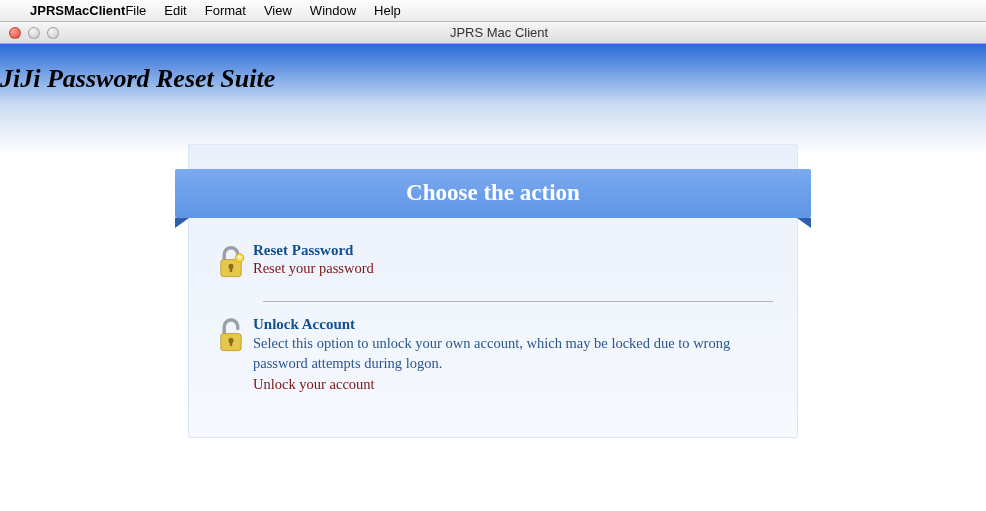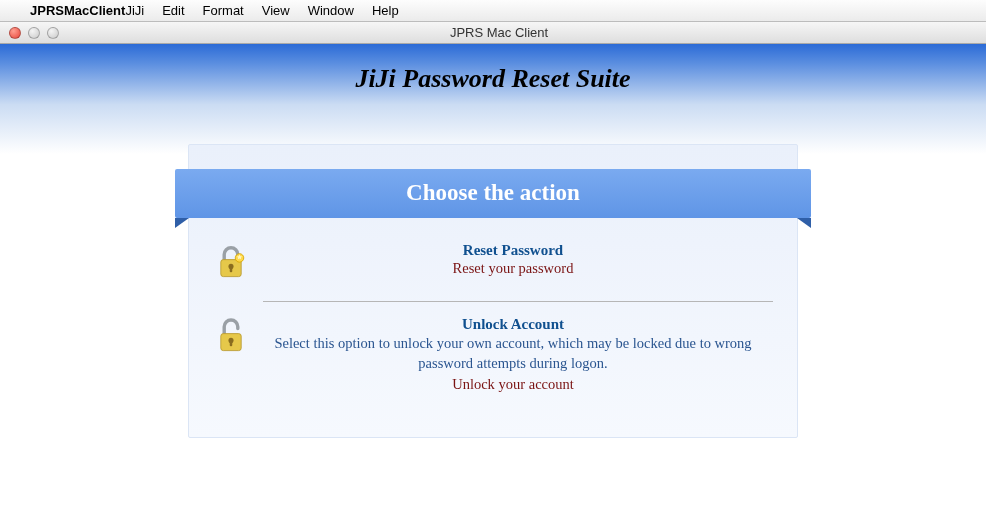--- a/index.html
+++ b/index.html
@@ -43,21 +43,20 @@
     .window-title {
       position: absolute; left: 12px; right: 0; text-align: center;
       font-size: 13px; color: #333; pointer-events: none;
     }
 
     
     .app-body { width: 100%; }
 
     .app-header {
       background: linear-gradient(to bottom, #2b6bd6 0%, #5c8fe0 18%, #cbdcf3 55%, #ffffff 100%);
-      text-align: center;
       padding: 20px 0 60px 0;
     }
     .app-header-title {
       font-family: Georgia, "Times New Roman", serif;
       font-weight: bold;
       font-style: italic;
       font-size: 26px;
       color: #000;
     }
 
@@ -101,21 +100,20 @@
       border-color: #2f5fa8 transparent transparent transparent;
     }
     .ribbon::after {
       right: 0;
       border-width: 10px 0 0 14px;
       border-color: #2f5fa8 transparent transparent transparent;
     }
 
     .options {
       padding: 0 24px 0 20px;
-      text-align: center;
     }
     .option-row {
       display: flex;
       align-items: flex-start;
       padding: 6px 0 12px 0;
       font-size: 14px;
     }
     .divider {
       border: 0; border-top: 1px solid #b6b6b6;
       margin: 2px 0 8px 54px;
@@ -144,21 +142,21 @@
     }
 
     .lock-svg { width: 34px; height: 42px; }
   </style>
 </head>
 <body>
 
 <div class="menubar">
   <span class="apple-icon"></span>
   <span class="app-name">JPRSMacClient</span>
-  <span class="menu-item">JiJi</span>
+  <span class="menu-item">File</span>
   <span class="menu-item">Edit</span>
   <span class="menu-item">Format</span>
   <span class="menu-item">View</span>
   <span class="menu-item">Window</span>
   <span class="menu-item">Help</span>
 </div>
 
 <div class="window-title-bar">
   <div class="traffic-lights">
     <div class="traffic-light tl-red"></div>

